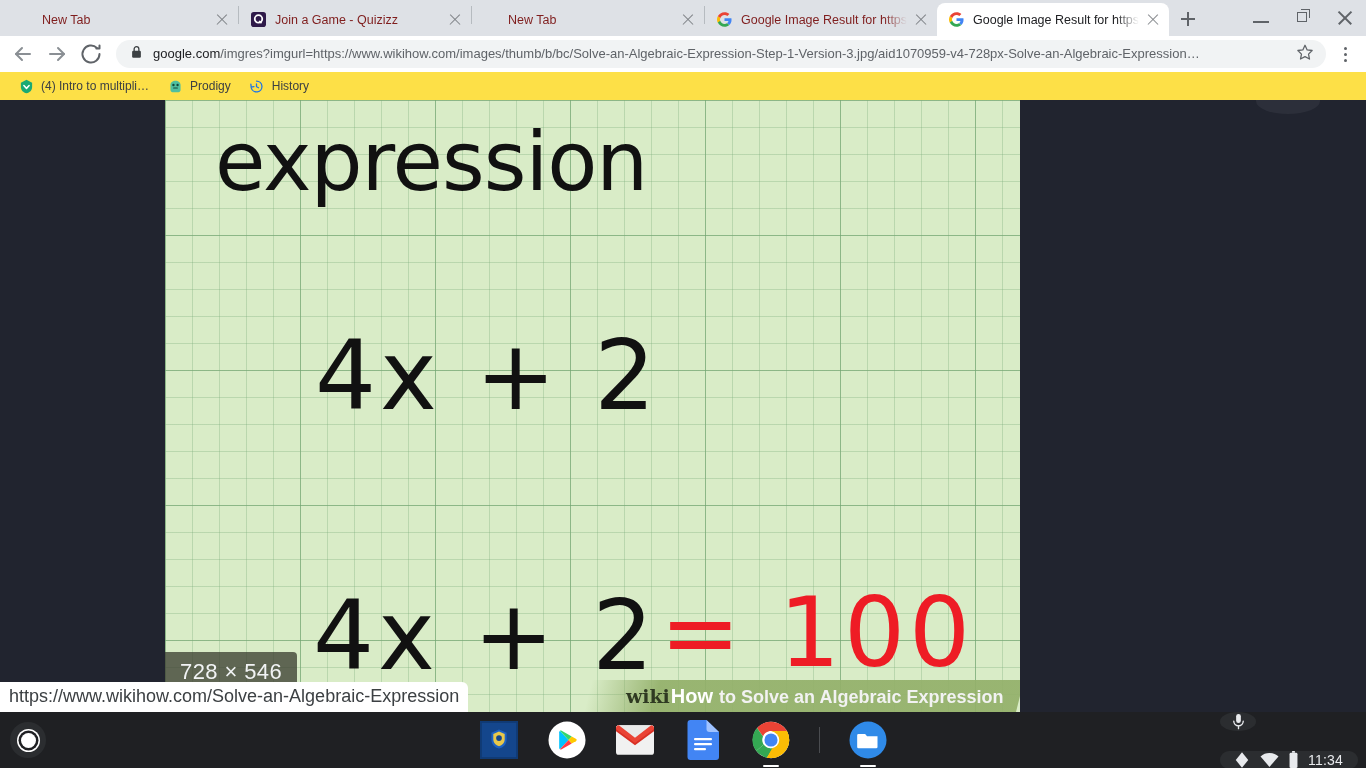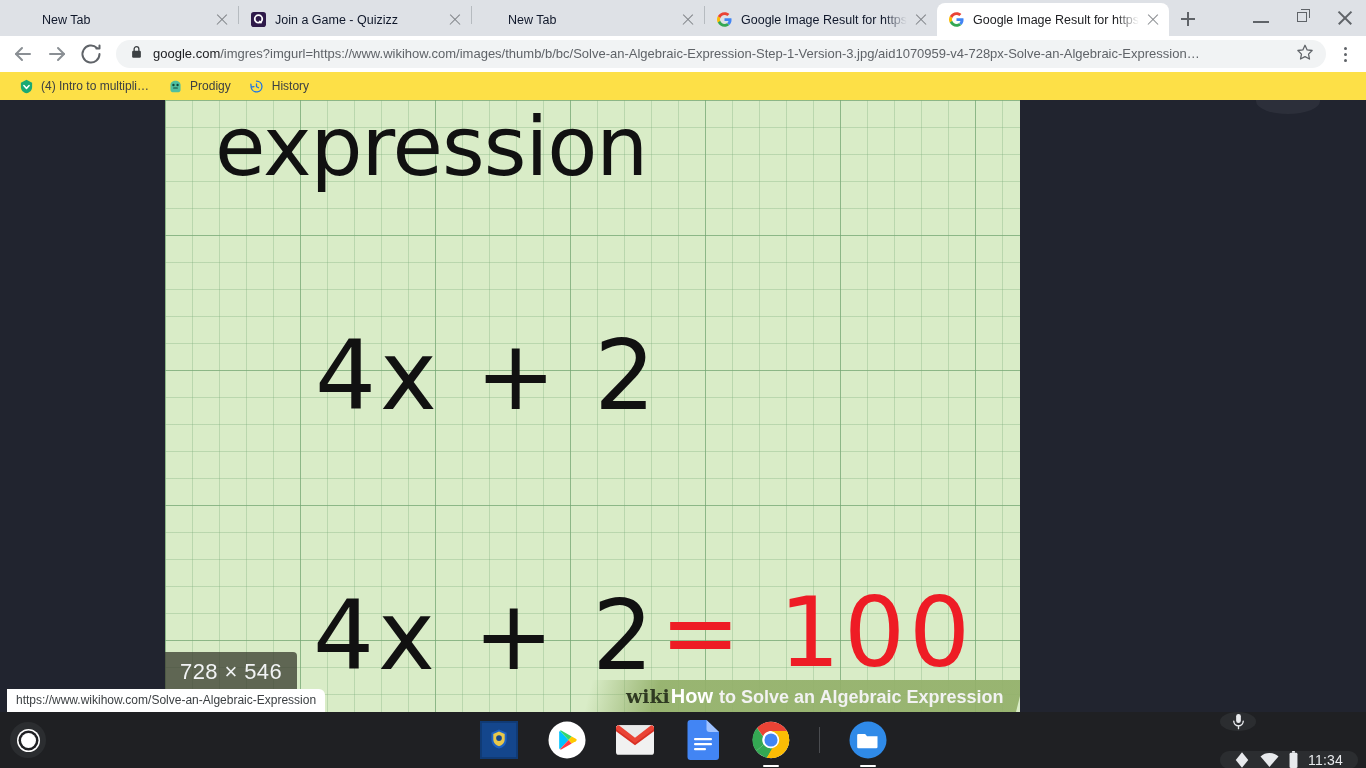--- a/index.html
+++ b/index.html
@@ -27,21 +27,21 @@
     padding-left: 6px;
   }
   .tab {
     position: relative;
     height: 33px;
     width: 232px;
     display: flex;
     align-items: center;
     padding: 0 8px 0 11px;
     font-size: 12.5px;
-    color: #0f172a;
+    color: #7f1d1d;
     border-radius: 8px 8px 0 0;
     flex: 0 0 auto;
   }
   .tab.active {
     background: #ffffff;
     color: #202124;
   }
   .tab .favicon {
     width: 16px; height: 16px;
     flex: 0 0 16px;
@@ -226,21 +226,21 @@
       #d9ecc7;
   }
   .hand {
     position: absolute;
     font-family: "DejaVu Sans", sans-serif;
     font-weight: 400;
     white-space: nowrap;
     line-height: 1;
   }
   #word-expression {
-    left: 50px; top: 6px;
+    left: 50px; top: 21px;
     font-size: 82px;
     color: #111;
     letter-spacing: -1px;
   }
   #expr-line {
     left: 150px; top: 228px;
     font-size: 96px;
     color: #111;
     letter-spacing: 4px;
   }
@@ -305,24 +305,24 @@
   #cut-control {
     position: absolute;
     right: 46px; top: -12px;
     width: 64px; height: 26px;
     border-radius: 50%;
     background: #2c2f3a;
   }
 
   #status-bubble {
     position: absolute;
-    left: 7px; bottom: 0;
+    left: 0; bottom: 0;
     background: #ffffff;
     color: #3c4043;
-    font-size: 12px;
+    font-size: 18px;
     padding: 4px 9px 5px 9px;
     border-radius: 0 6px 0 0;
     white-space: nowrap;
     z-index: 5;
   }
 
   
   #shelf {
     position: absolute;
     left: 0; top: 712px;

